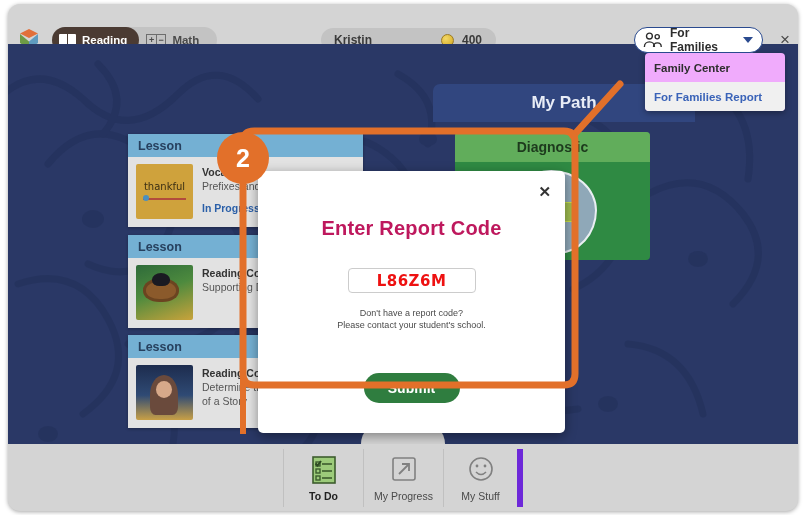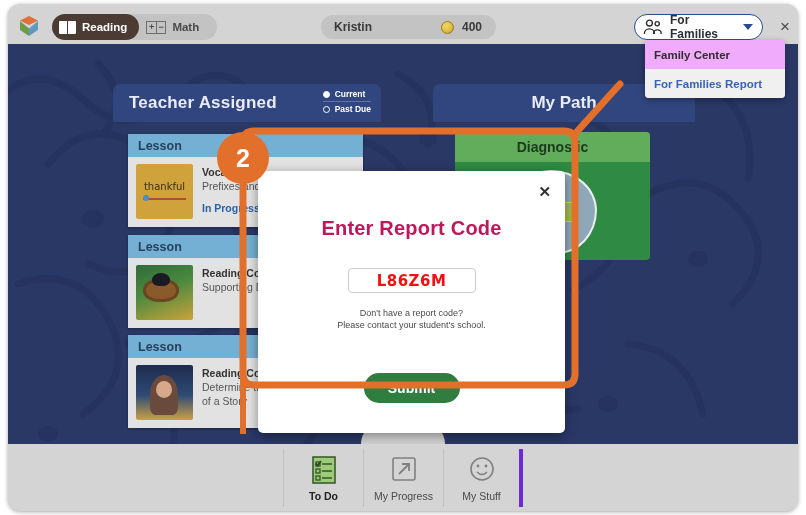--- a/index.html
+++ b/index.html
@@ -16,21 +16,21 @@
     left: 8px; top: 4px;
     width: 790px; height: 507px;
     border-radius: 12px;
     overflow: hidden;
     background: #d4d4d4;
     box-shadow: 0 1px 4px rgba(0,0,0,.35);
   }
 
   
   #topbar {
-    position: absolute; left: 0; top: 3px;
+    position: absolute; left: 0; top: 16px;
     width: 100%; height: 40px;
     background: #d4d4d4;
     display: flex; align-items: center;
   }
   .logo-cube {
     position: relative; width: 22px; height: 22px;
     margin-left: 10px; flex: 0 0 auto;
   }
   .logo-cube .top {
     position: absolute; left: 2px; top: 0; width: 18px; height: 9px;
@@ -329,21 +329,21 @@
     gap: 0;
   }
   .nav-item {
     width: 80px; height: 58px;
     display: flex; flex-direction: column; align-items: center;
     justify-content: flex-start; gap: 4px;
     padding-top: 5px;
     font-size: 10.5px; color: #4a4a4a; cursor: pointer;
     border-left: 1px solid #c0c0c0;
   }
-  .nav-item:last-child { border-right: 4px solid #6d28d9; }
+  .nav-item:last-child { border-right: 6px solid #6d28d9; }
   .nav-item.active { font-weight: bold; color: #222222; }
   .nav-icon { width: 32px; height: 32px; }
   #nav-hump {
     position: absolute; left: 50%; margin-left: -42px; bottom: 67px;
     width: 84px; height: 22px;
     background: #d4d4d4;
     border-radius: 42px 42px 0 0;
   }
 </style>
 </head>
@@ -432,33 +432,20 @@
         <ellipse cx="265" cy="215" rx="10" ry="8"></ellipse>
         <ellipse cx="505" cy="240" rx="11" ry="9"></ellipse>
         <ellipse cx="690" cy="215" rx="10" ry="8"></ellipse>
         <ellipse cx="150" cy="345" rx="11" ry="9"></ellipse>
         <ellipse cx="420" cy="95" rx="9" ry="7"></ellipse>
         <ellipse cx="600" cy="360" rx="10" ry="8"></ellipse>
         <ellipse cx="40" cy="390" rx="10" ry="8"></ellipse>
       </g>
     </svg>
 
-    <div class="panel-header" id="teacher-panel">
-      <span id="teacher-title">Teacher Assigned</span>
-      <div id="filter-group">
-        <div class="filter-row top">
-          <span class="radio on"></span>
-          <span>Current</span>
-        </div>
-        <div class="filter-row">
-          <span class="radio"></span>
-          <span>Past Due</span>
-        </div>
-      </div>
-    </div>
 
     <div class="lesson-card" style="top:90px">
       <div class="lesson-head">Lesson</div>
       <div class="lesson-body">
         <div class="thumb">
           <span class="word">thankful</span>
           <span class="rule"></span>
             <span class="dot"></span>
         </div>
         <div class="lesson-text">

